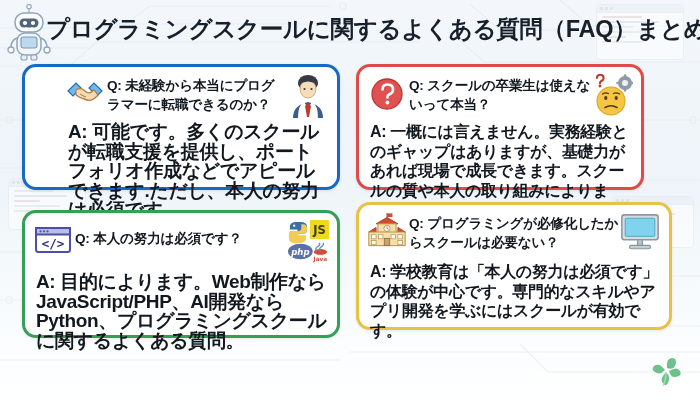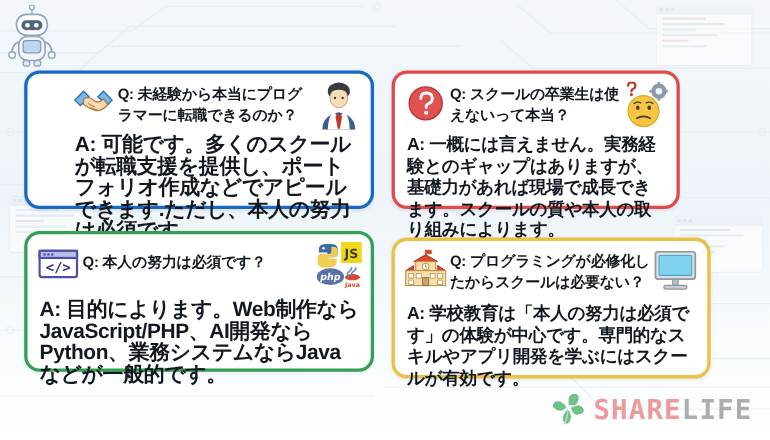--- a/index.html
+++ b/index.html
@@ -100,23 +100,23 @@
     border-radius: 14px;
     box-sizing: border-box;
     box-shadow: 0 1px 3px rgba(30,50,70,.10);
   }
   .card.c-blue   { border: 3.5px solid #1769c6; padding-left: 32px; }
   .card.c-red    { border: 3.5px solid #e04a49; }
   .card.c-green  { border: 3.5px solid #34a055; }
   .card.c-yellow { border: 3.5px solid #e9c144; }
 
   #card-1 { left: 22px;  top: 64px;  width: 318px; height: 126px; }
-  #card-2 { left: 356px; top: 64px;  width: 262px; height: 126px; }
+  #card-2 { left: 356px; top: 64px;  width: 288px; height: 126px; }
   #card-3 { left: 22px;  top: 210px; width: 318px; height: 128px; }
-  #card-4 { left: 356px; top: 216px; width: 290px; height: 128px; }
+  #card-4 { left: 356px; top: 202px; width: 316px; height: 128px; }
 
   .q-row {
     position: relative;
     display: flex;
     align-items: flex-start;
     padding: 7px 8px 0 8px;
     min-height: 46px;
   }
   .q-icon-left {
     flex: 0 0 auto;
@@ -262,20 +262,21 @@
       <path d="M19.5 23.5 q3.5 2.6 7 0" stroke="#ffffff" stroke-width="1.1" fill="none"></path>
       <rect x="11" y="29" width="24" height="22" rx="8" fill="#f2f6fa" stroke="#8fa6bd" stroke-width="1.5"></rect>
       <rect x="15" y="33" width="16" height="11" rx="2.5" fill="#bcd9ef" stroke="#7f99b2" stroke-width="1.1"></rect>
       <path d="M11 34 q-6 2 -6 10" stroke="#8fa6bd" stroke-width="1.6" fill="none"></path>
       <path d="M35 34 q6 2 6 10" stroke="#8fa6bd" stroke-width="1.6" fill="none"></path>
       <circle cx="5" cy="46" r="3" fill="#fafcfe" stroke="#8fa6bd" stroke-width="1.3"></circle>
       <circle cx="41" cy="46" r="3" fill="#fafcfe" stroke="#8fa6bd" stroke-width="1.3"></circle>
       <rect x="15" y="51" width="6" height="5" rx="2" fill="#e6edf4" stroke="#8fa6bd" stroke-width="1.2"></rect>
       <rect x="25" y="51" width="6" height="5" rx="2" fill="#e6edf4" stroke="#8fa6bd" stroke-width="1.2"></rect>
     </svg>
+    <div class="header-title">プログラミングスクールに関するよくある質問（FAQ）まとめ</div>
   </div>
 
   <div class="card c-blue" id="card-1" style="border-color: rgb(23, 105, 198);">
     <div class="q-row">
       <div class="q-icon-left">
         <svg viewBox="0 0 40 40">
           <path d="M3 17 L11 9 l5 5 -8 8z" fill="#72b7ee" stroke="#2a6ea8" stroke-width="1.2"></path>
           <path d="M37 17 L29 9 l-5 5 8 8z" fill="#72b7ee" stroke="#2a6ea8" stroke-width="1.2"></path>
           <path d="M11 16 q5 -3 9 1 q4 4 9 -1 l4 5 q-6 7 -12 5 q-6 -2 -10 -5z" fill="#f7d9b2" stroke="#b07c3d" stroke-width="1.2"></path>
           <path d="M15 20 q3 2 6 3" stroke="#b07c3d" stroke-width="1" fill="none"></path>
@@ -365,21 +366,21 @@
           </g>
           <g transform="translate(28,24)">
             <ellipse cx="7" cy="9.5" rx="7" ry="3" fill="#d9472f"></ellipse>
             <path d="M3 9 q-2 -3 1 -5 q3 -2 2 -4" stroke="#5a8fc0" stroke-width="1.4" fill="none"></path>
             <path d="M7 9 q-2 -3 1 -5 q3 -2 2 -4" stroke="#5a8fc0" stroke-width="1.4" fill="none"></path>
             <text x="7" y="18.5" font-family="DejaVu Sans, sans-serif" font-size="6" font-weight="bold" fill="#d9472f" text-anchor="middle">Java</text>
           </g>
         </svg>
       </div>
     </div>
-    <div class="a-text">A: 目的によります。Web制作ならJavaScript/PHP、AI開発ならPython、業務システムならJavaなどが一般的です。</div>
+    <div class="a-text">A: 目的によります。Web制作ならJavaScript/PHP、AI開発ならPython、プログラミングスクールに関するよくある質問。</div>
   </div>
 
   <div class="card c-yellow" id="card-4" style="border-color: rgb(233, 193, 68);">
     <div class="q-row">
       <div class="q-icon-left">
         <svg viewBox="0 0 44 40">
           <line x1="22" y1="1" x2="22" y2="8" stroke="#8a6d3b" stroke-width="1.2"></line>
           <path d="M22 1.5 h6 v4 h-6z" fill="#d9472f"></path>
           <path d="M22 6 L34 13 H10z" fill="#d9472f" stroke="#a8382a" stroke-width="1"></path>
           <rect x="12" y="13" width="20" height="11" fill="#f6dfa8" stroke="#b9904a" stroke-width="1.1"></rect>
@@ -415,18 +416,15 @@
   <div class="footer-logo">
     <svg width="34" height="30" viewBox="0 0 34 30">
       <g fill="#6fc08a">
         <path d="M15 12 q-6 -8 -11 -4 q-4 4 3 7 q4 1.6 8 -3z"></path>
         <path d="M17 10 q-1 -10 5 -10 q6 0 3 8 q-1.6 4 -8 2z"></path>
         <path d="M19 13 q8 -5 11 0 q3 5 -5 6 q-4 .6 -6 -6z"></path>
         <path d="M16 14 q5 5 2 11 q-3 5 -6 -1 q-1.6 -4 4 -10z"></path>
       </g>
       <path d="M16 15 q0 7 -3 13" stroke="#b9d9c3" stroke-width="1.3" fill="none"></path>
     </svg>
-    <div class="logo-text">
-      <span class="logo-share">SHARE</span><span class="logo-life">LIFE</span>
-    </div>
   </div>
 
 </div>
 
 </body></html>

